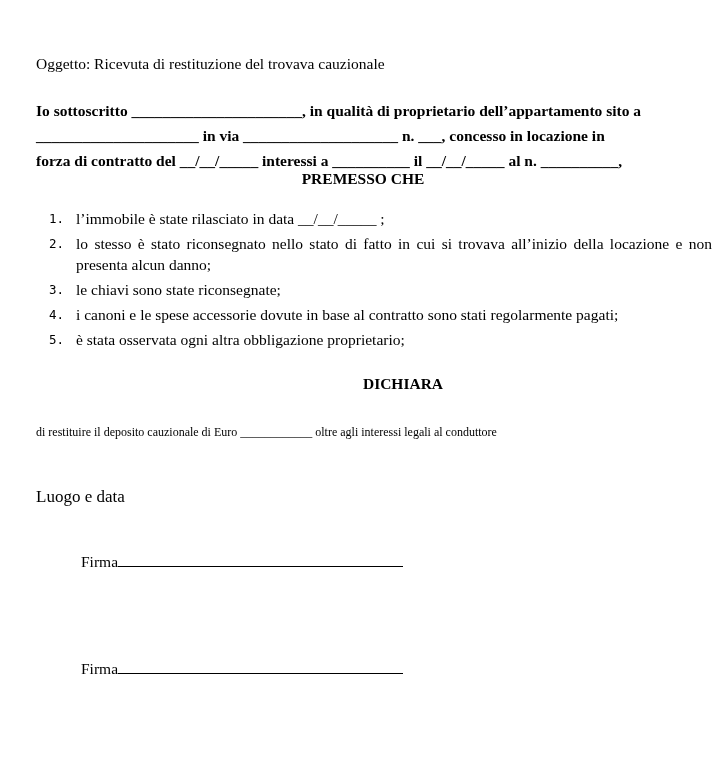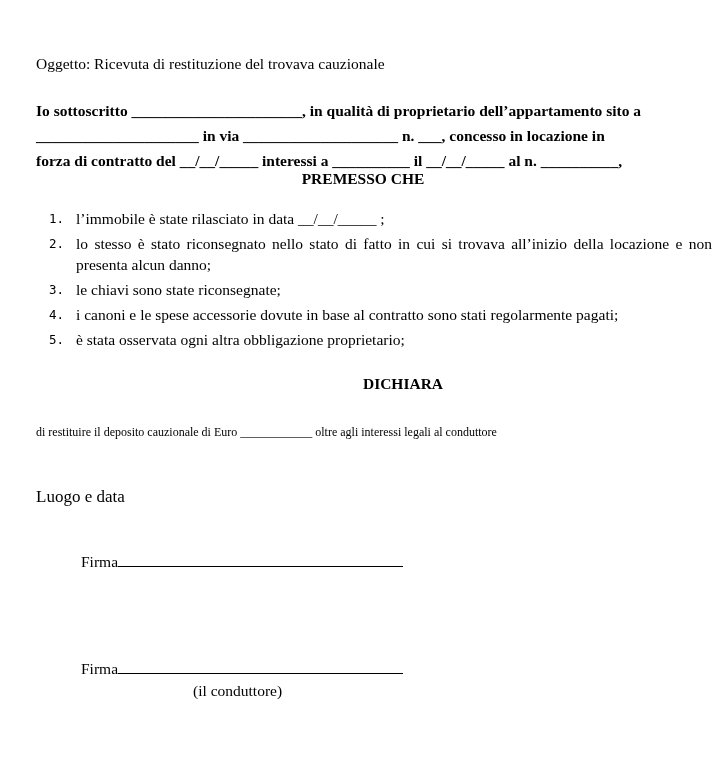--- a/index.html
+++ b/index.html
@@ -180,16 +180,15 @@
       <span class="sign-label">Firma</span>
       <span class="sign-rule"></span>
     </div>
   </div>
 
   <div class="sign-block" id="signature-tenant">
     <div class="sign-row">
       <span class="sign-label">Firma</span>
       <span class="sign-rule"></span>
     </div>
-    <div class="sign-role">(il conduttore)</div>
   </div>
 
 </div>
 
 </body></html>

